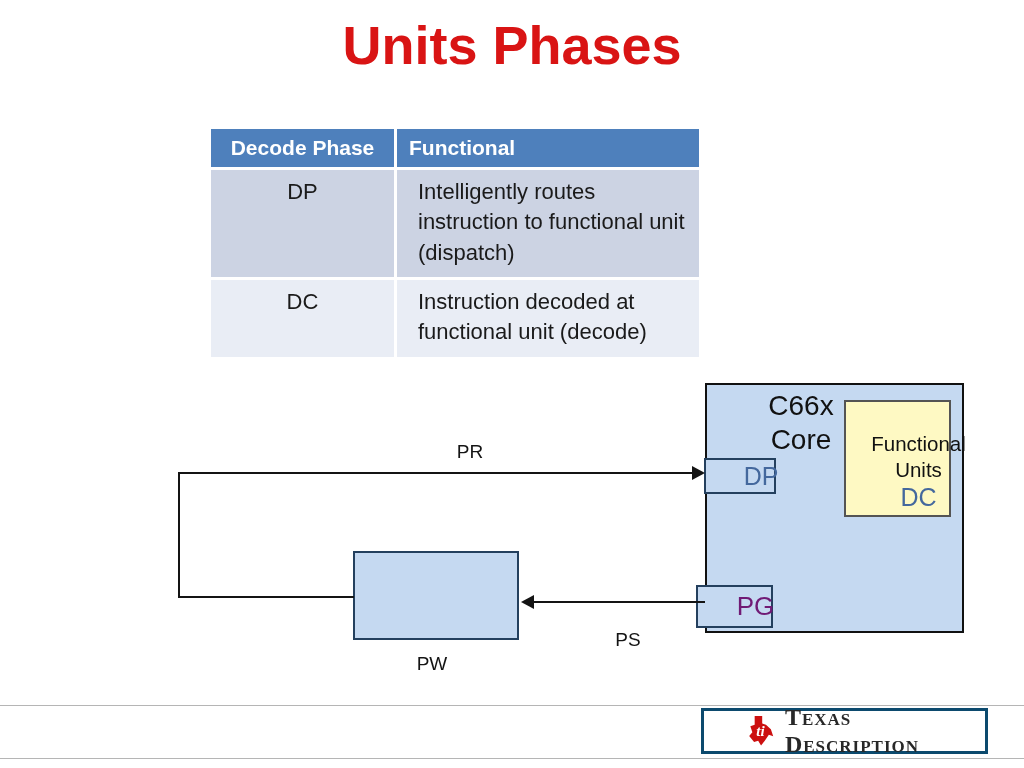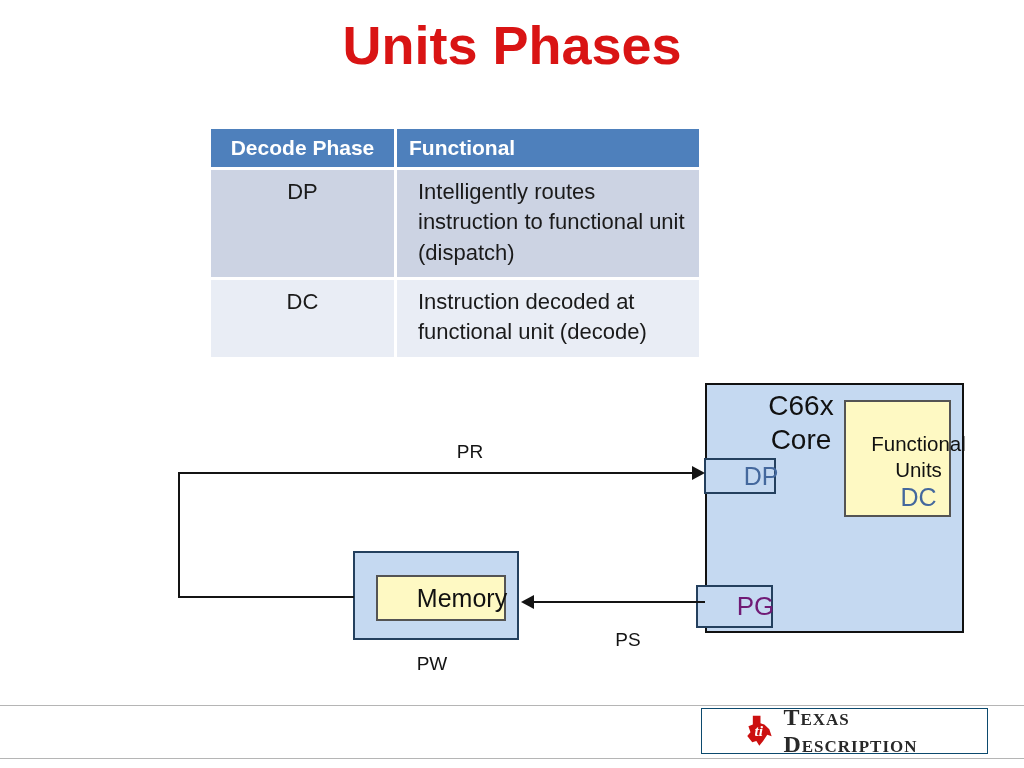--- a/index.html
+++ b/index.html
@@ -48,21 +48,21 @@
   .fu-box .fu-dc{font-size:25px;line-height:28px;}
   
   .mem-outer{left:353px;top:551px;width:166px;height:89px;}
   .mem-inner{left:376px;top:575px;width:130px;height:46px;display:flex;align-items:center;justify-content:center;font-size:25px;color:#111;}
   
   .arrowhead{position:absolute;width:0;height:0;}
   .arr-right{border-top:7px solid transparent;border-bottom:7px solid transparent;border-left:13px solid #141414;}
   .arr-left{border-top:7px solid transparent;border-bottom:7px solid transparent;border-right:13px solid #141414;}
   
   .footer-bar{left:-2px;top:705px;width:1028px;height:54px;background:#ffffff;border:1px solid #b5b5b5;}
-  .logo-box{left:701px;top:708px;width:287px;height:46px;background:#ffffff;border:1px solid #0c4a6e;
+  .logo-box{left:701px;top:708px;width:287px;height:46px;background:#ffffff;border:3px solid #0c4a6e;
     display:flex;align-items:center;justify-content:center;gap:10px;}
   .ti-wordmark{font-family:"Liberation Serif",serif;font-variant:small-caps;font-weight:600;
     font-size:24px;letter-spacing:1px;color:#282828;}
 </style>
 </head>
 <body>
 
 <div id="slide">
 
   <div class="slide-title">Units Phases</div>
@@ -93,21 +93,20 @@
     <div class="fu-line">Functional</div>
     <div class="fu-line">Units</div>
     <div class="fu-dc accent-text">DC</div>
   </div>
 
   <div class="abs dp-box blue-fill blue-border accent-text">DP</div>
 
   <div class="abs pg-box blue-fill blue-border">PG</div>
 
   <div class="abs mem-outer blue-fill blue-border"></div>
-  <div class="abs mem-inner grey-fill grey-border">Memory</div>
 
   <div class="line" style="left:179px;top:472px;width:514px;height:2px;"></div>
   <div class="arrowhead arr-right" style="left:692px;top:466px;"></div>
   <div class="line" style="left:178px;top:472px;width:2px;height:126px;"></div>
   <div class="line" style="left:178px;top:596px;width:176px;height:2px;"></div>
 
   <div class="line" style="left:533px;top:601px;width:172px;height:2px;"></div>
   <div class="arrowhead arr-left" style="left:521px;top:595px;"></div>
 
   <div class="dlabel" style="left:440px;top:441px;width:60px;text-align:center;">PR</div>

